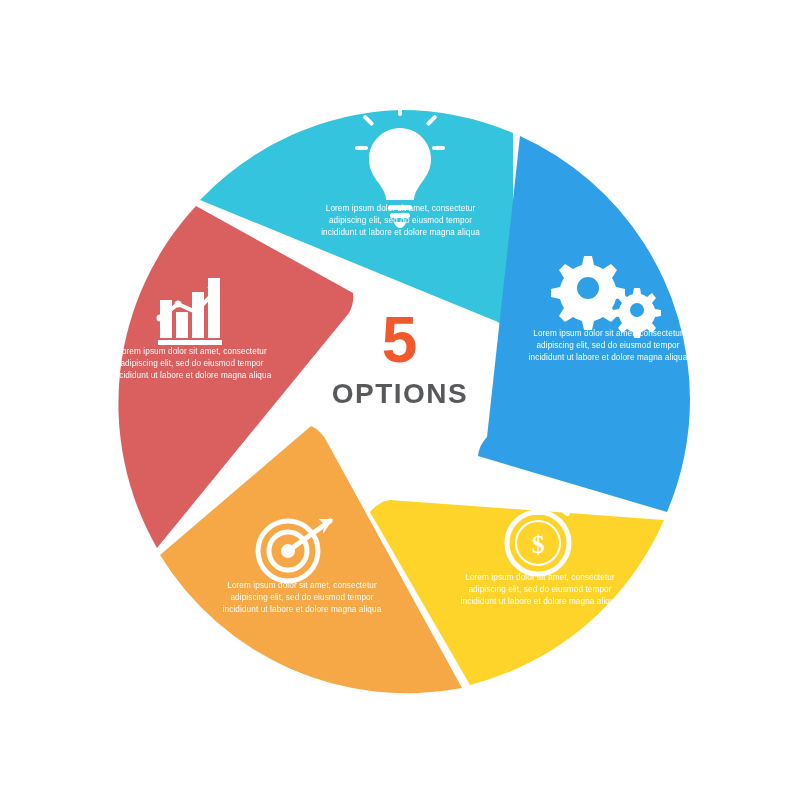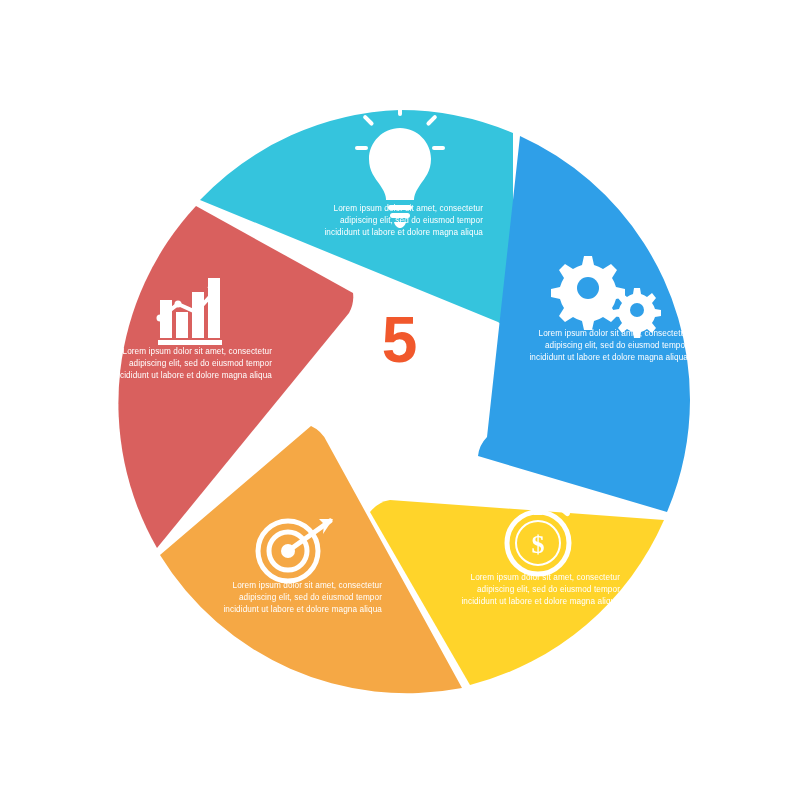--- a/index.html
+++ b/index.html
@@ -6,21 +6,21 @@
   body{
     width:800px;height:800px;background:#ffffff;
     font-family:"Liberation Sans", sans-serif;
     overflow:hidden;
   }
   #stage{position:relative;width:800px;height:800px;}
   svg#wheel{position:absolute;left:0;top:0;width:800px;height:800px;}
 
   .seg-text{
     position:absolute;
-    text-align:right;
+    text-align:center;
     color:#ffffff;
     font-size:8.2px;
     line-height:12px;
     letter-spacing:0.1px;
     pointer-events:none;
   }
   .center-block{
     position:absolute;
     left:300px;top:310px;width:200px;
     text-align:center;
@@ -140,15 +140,16 @@
   <div class="seg-text" style="left:528px;top:328px;width:160px;">Lorem ipsum dolor sit amet, consectetur adipiscing elit, sed do eiusmod tempor incididunt ut labore et dolore magna aliqua</div>
 
   <div class="seg-text" style="left:460px;top:572px;width:160px;">Lorem ipsum dolor sit amet, consectetur adipiscing elit, sed do eiusmod tempor incididunt ut labore et dolore magna aliqua</div>
 
   <div class="seg-text" style="left:222px;top:580px;width:160px;">Lorem ipsum dolor sit amet, consectetur adipiscing elit, sed do eiusmod tempor incididunt ut labore et dolore magna aliqua</div>
 
   <div class="seg-text" style="left:112px;top:346px;width:160px;">Lorem ipsum dolor sit amet, consectetur adipiscing elit, sed do eiusmod tempor incididunt ut labore et dolore magna aliqua</div>
 
   <div class="center-block">
     <div class="center-number">5</div>
+    <div class="center-title">OPTIONS</div>
   </div>
 
 </div>
 
 </body></html>

